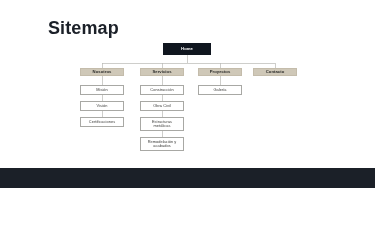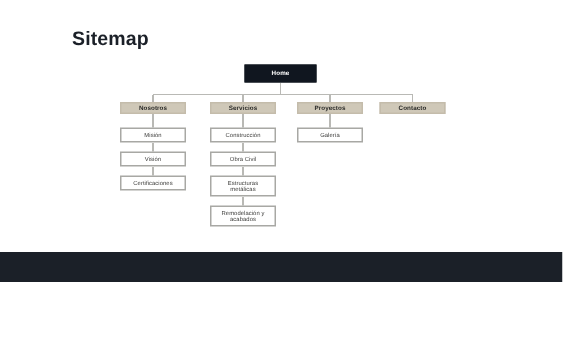--- a/index.html
+++ b/index.html
@@ -10,21 +10,21 @@
     font-family: "Liberation Sans", sans-serif;
   }
   #slide {
     position: relative;
     width: 375px; height: 188px;
     background: #ffffff;
   }
   #page-title {
     position: absolute;
     left: 48px; top: 18px;
-    font-size: 13px;
+    font-size: 18px;
     font-weight: 700;
     color: #1b2028;
     letter-spacing: 0.1px;
   }
   
   #footer-band {
     position: absolute;
     left: 0; right: 0; bottom: 0;
     height: 20px;
     background: #1b2028;

